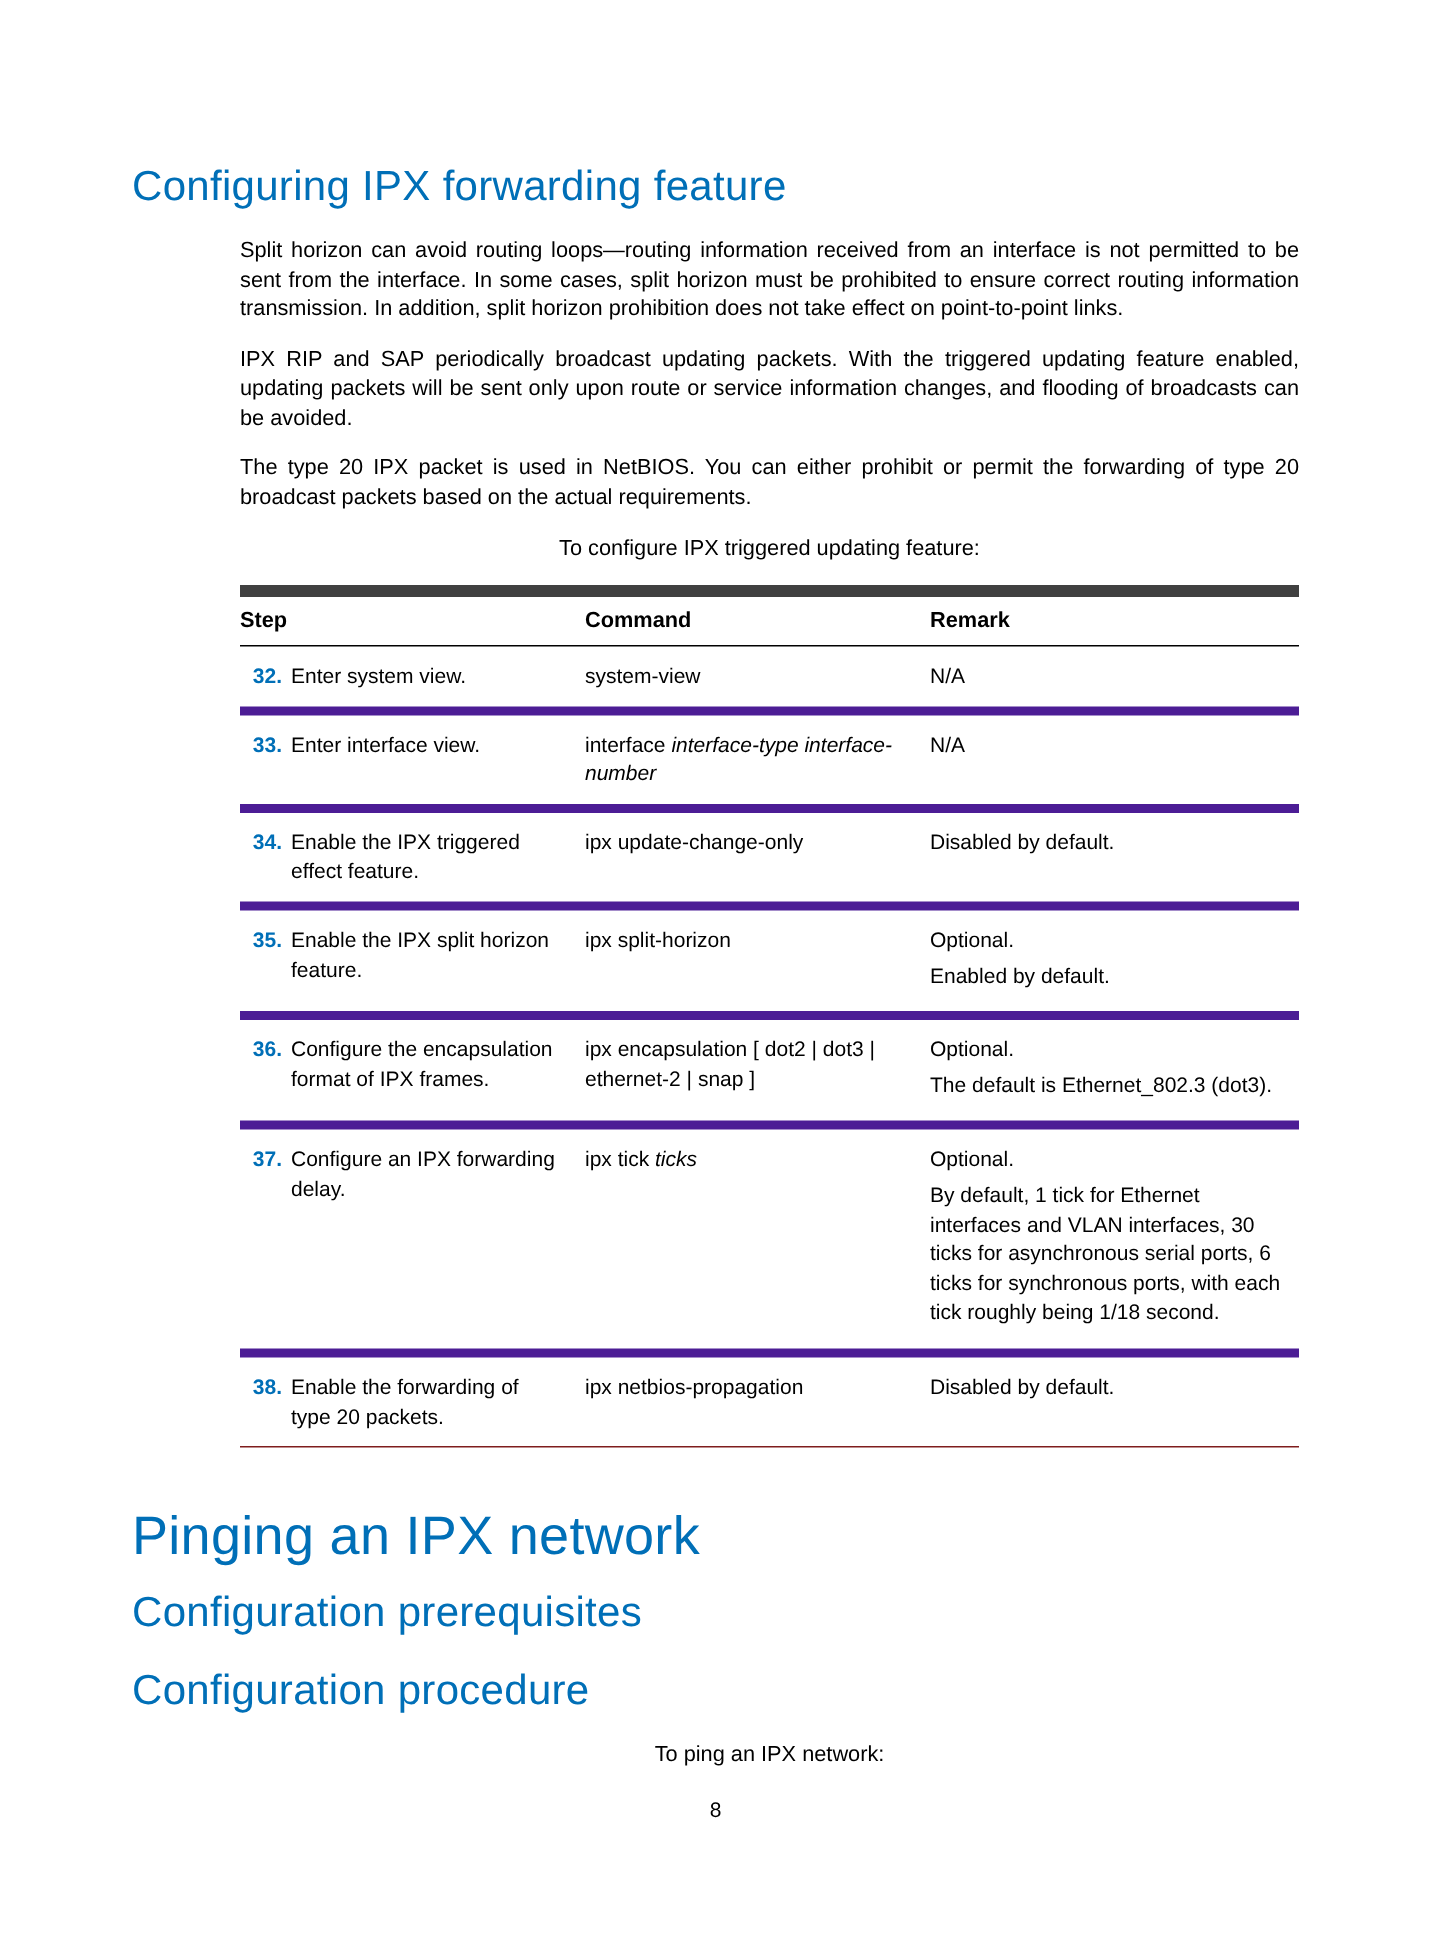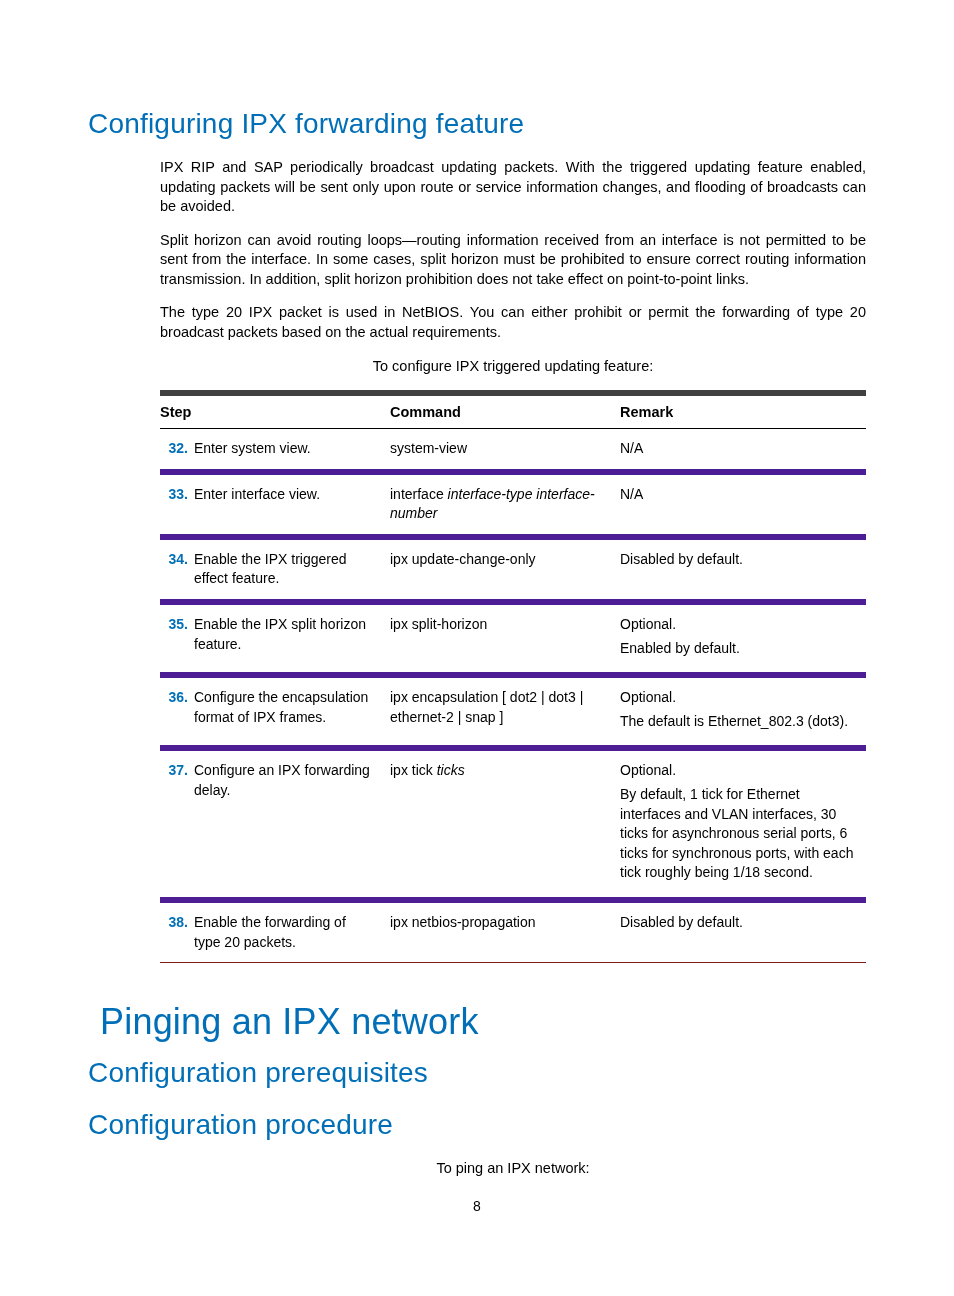--- a/index.html
+++ b/index.html
@@ -23,21 +23,21 @@
     color: #006fb7;
     font-size: 28px;
     margin: 0 0 18px 0;
     letter-spacing: 0.2px;
   }
   .h1 {
     font-family: Arial, Helvetica, sans-serif;
     font-weight: 400;
     color: #006fb7;
     font-size: 36px;
-    margin: 38px 0 14px 12px;
+    margin: 38px 0 14px 0;
     letter-spacing: 0.2px;
   }
   .body-block {
     margin-left: 72px;
     margin-right: 0;
   }
   p.body {
     font-size: 14.5px;
     line-height: 1.35;
     margin: 0 0 14px 0;
@@ -47,21 +47,21 @@
   p.justify { text-align: justify; }
   table.cmdtable {
     width: 100%;
     border-collapse: collapse;
     font-size: 14px;
     margin-top: 6px;
   }
   table.cmdtable thead th {
     text-align: left;
     font-weight: 700;
-    border-top: 6px solid #404040;
+    border-top: 8px solid #404040;
     border-bottom: 1.5px solid #000;
     padding: 8px 6px 8px 0;
     font-size: 14.5px;
   }
   table.cmdtable tbody td {
     vertical-align: top;
     border-bottom: 6px solid #4c1d95;
     padding: 10px 6px 10px 0;
     line-height: 1.4;
   }
@@ -93,22 +93,22 @@
   .step-text { display: inline-block; vertical-align: top; width: 180px; }
 </style>
 </head>
 <body>
 
 <div class="page">
 
   <h2 class="h2">Configuring IPX forwarding feature</h2>
 
   <div class="body-block">
+    <p class="body justify">Split horizon can avoid routing loops—routing information received from an interface is not permitted to be sent from the interface. In some cases, split horizon must be prohibited to ensure correct routing information transmission. In addition, split horizon prohibition does not take effect on point-to-point links.</p>
     <p class="body justify">IPX RIP and SAP periodically broadcast updating packets. With the triggered updating feature enabled, updating packets will be sent only upon route or service information changes, and flooding of broadcasts can be avoided.</p>
-    <p class="body justify">Split horizon can avoid routing loops—routing information received from an interface is not permitted to be sent from the interface. In some cases, split horizon must be prohibited to ensure correct routing information transmission. In addition, split horizon prohibition does not take effect on point-to-point links.</p>
     <p class="body justify">The type 20 IPX packet is used in NetBIOS. You can either prohibit or permit the forwarding of type 20 broadcast packets based on the actual requirements.</p>
     <p class="body">To configure IPX triggered updating feature:</p>
 
     <table class="cmdtable">
       <colgroup>
         <col class="col-step">
           <col class="col-cmd">
           <col class="col-rem">
       </colgroup>
       <thead>

